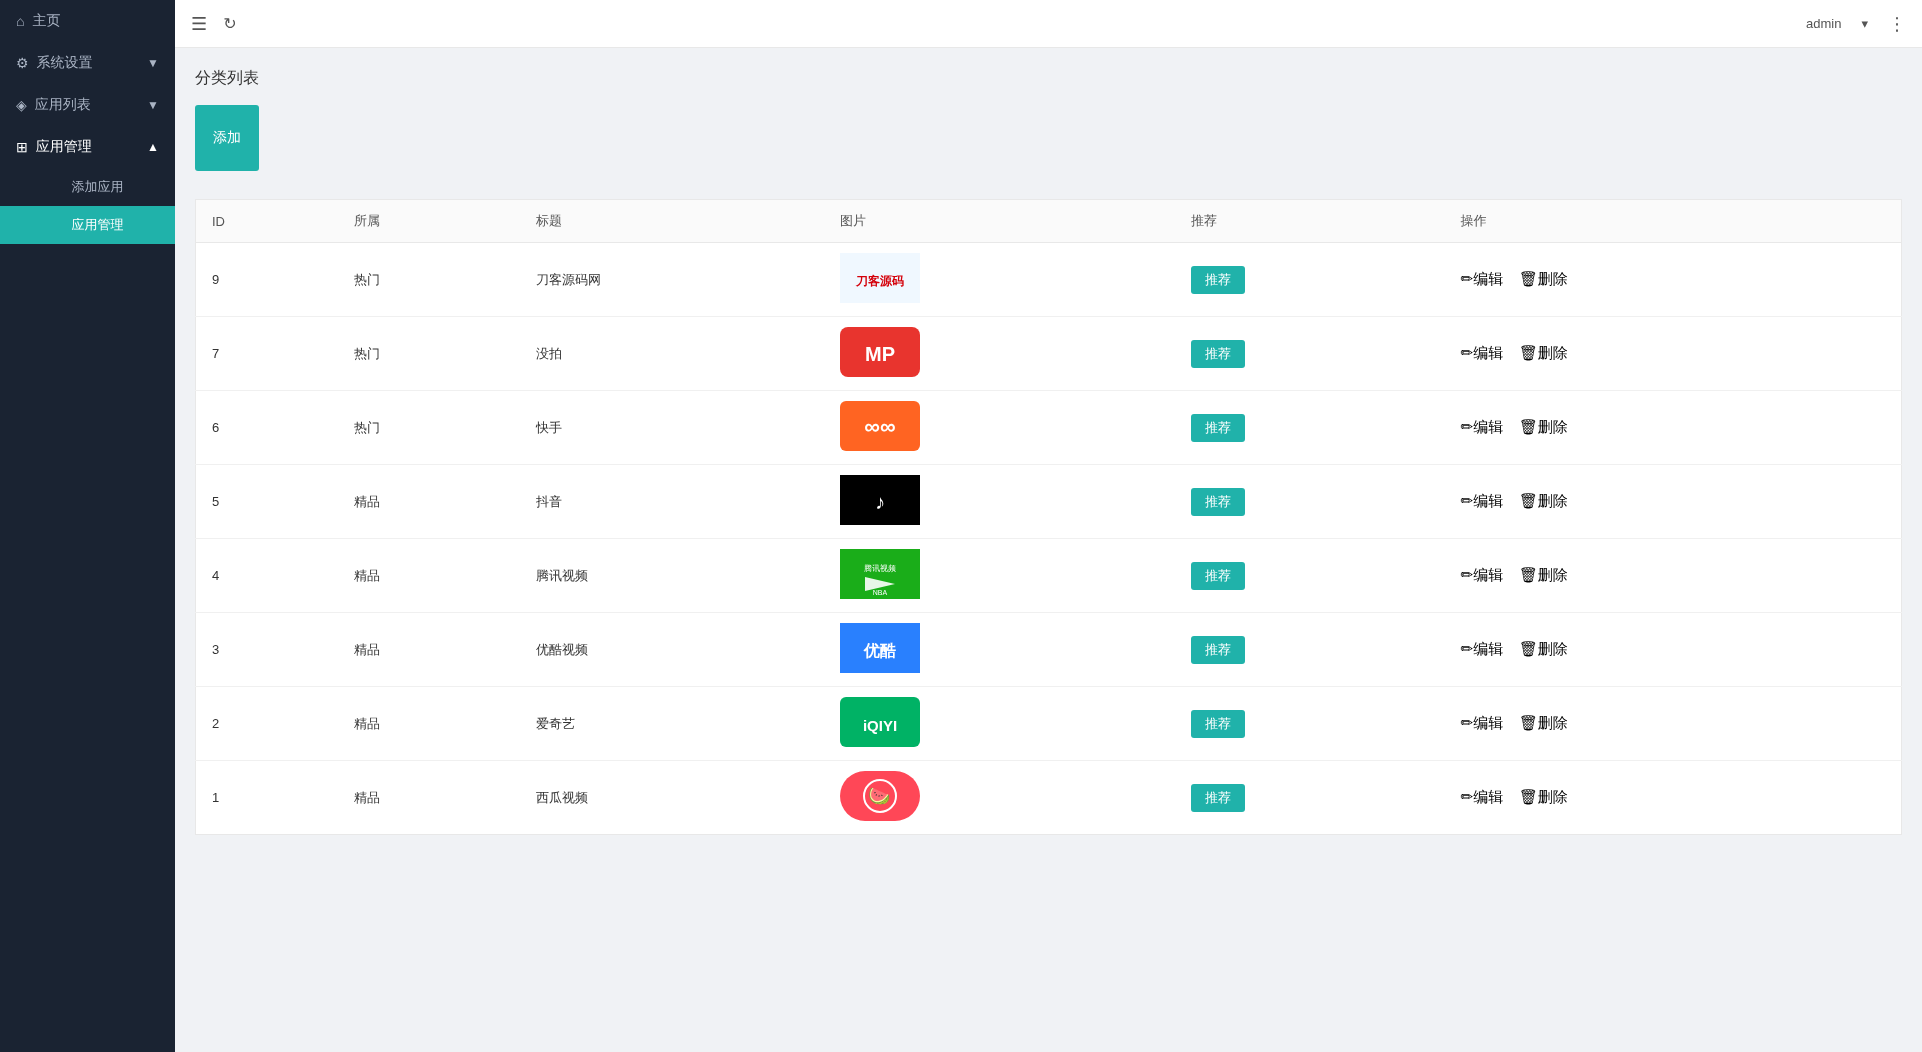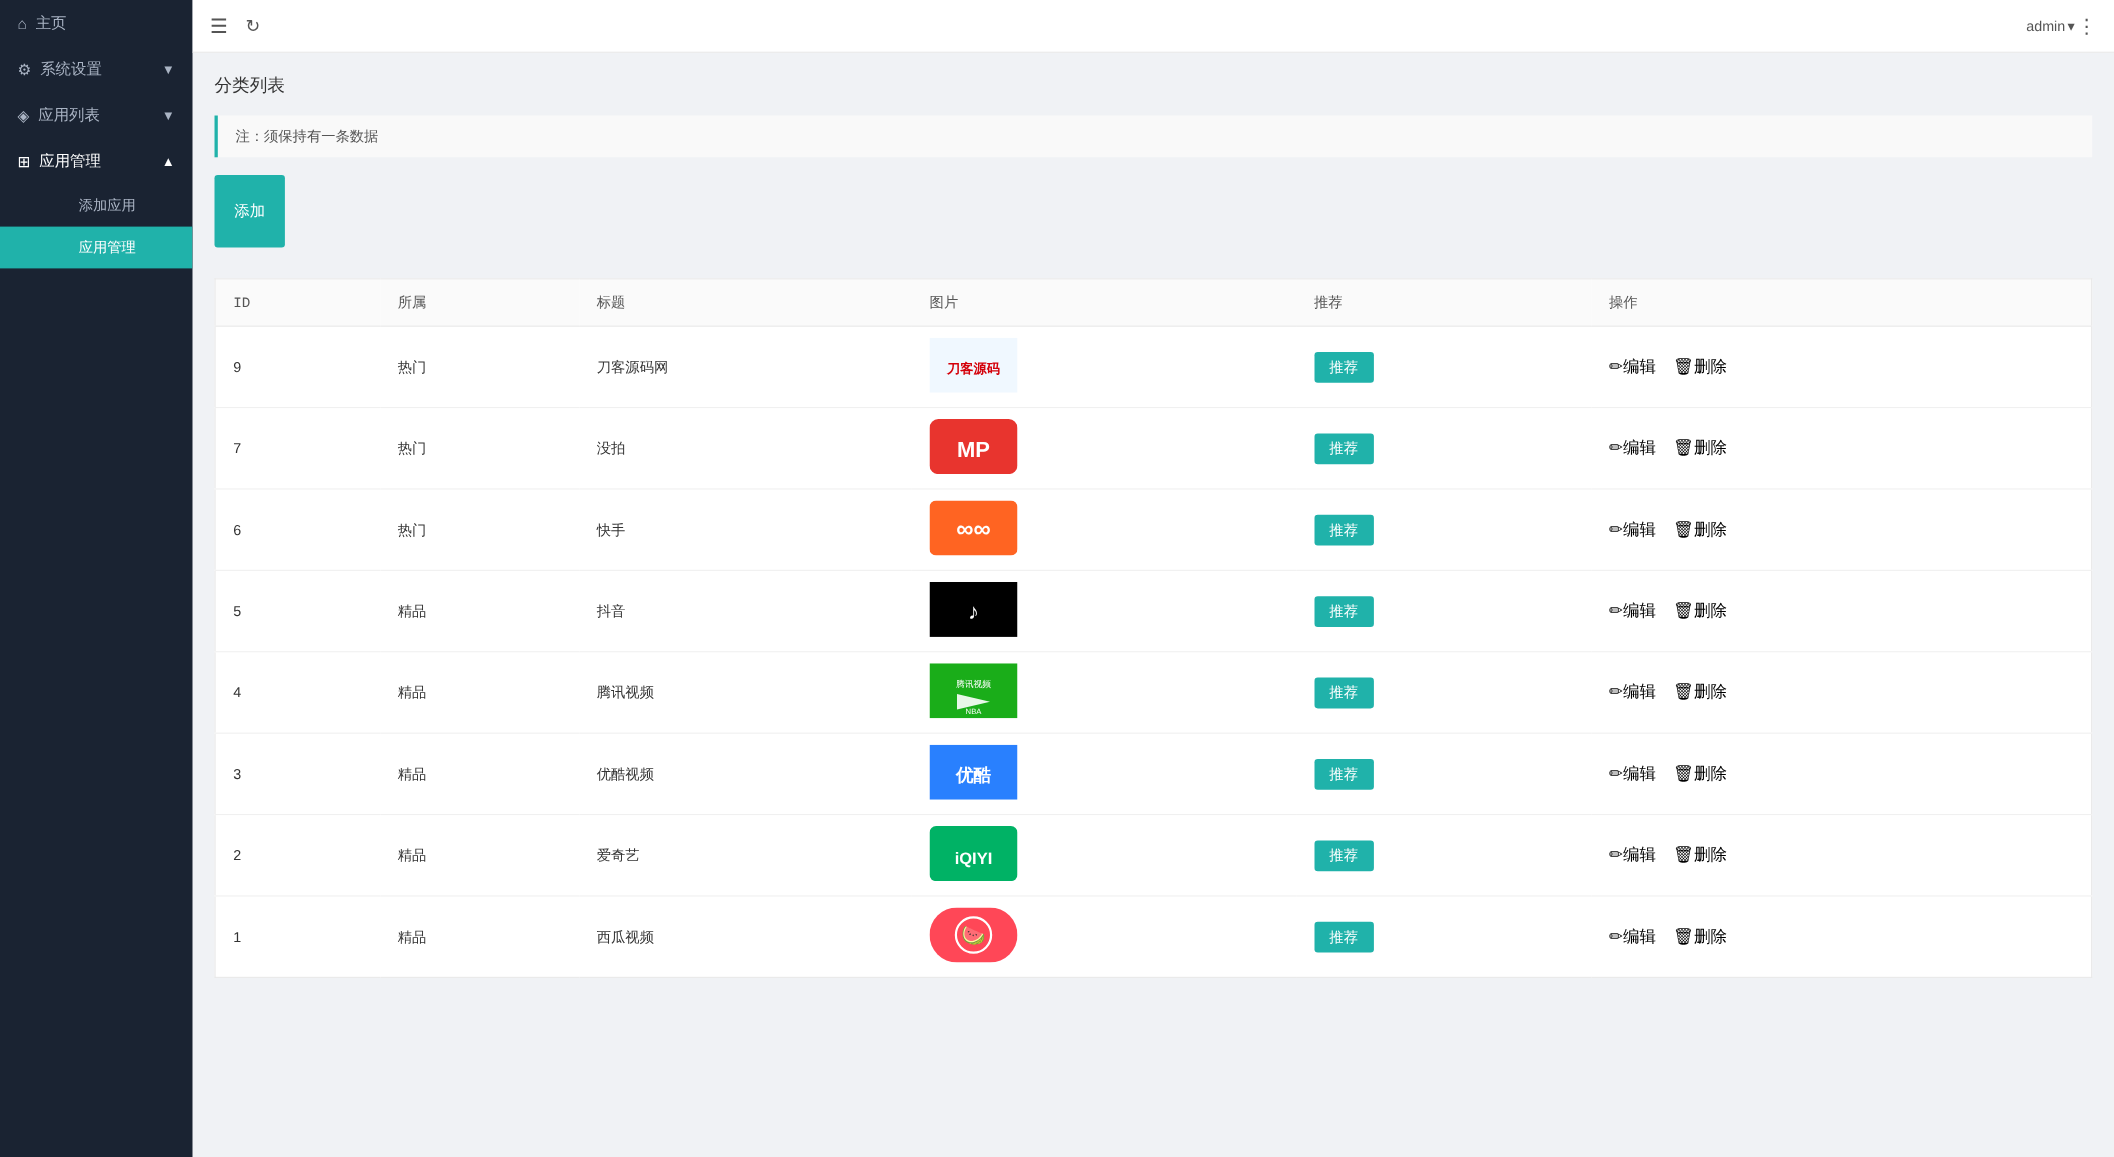--- a/index.html
+++ b/index.html
@@ -58,21 +58,21 @@
     #header {
       height: 48px;
       background: #fff;
       display: flex;
       align-items: center;
       padding: 0 16px;
       border-bottom: 1px solid #e8e8e8;
       justify-content: space-between;
     }
     #header-left { display: flex; align-items: center; gap: 16px; }
-    #header-right { display: flex; align-items: center; gap: 2px; color: #555; font-size: 13px; }
+    #header-right { display: flex; align-items: center; gap: 20px; color: #555; font-size: 13px; }
 
     
     #content {
       flex: 1;
       overflow-y: auto;
       padding: 20px;
       border-radius: 12px;
     }
 
     .page-title {
@@ -111,21 +111,20 @@
       border: 1px solid #e8e8e8;
     }
     .data-table th {
       background: #fafafa;
       padding: 12px 16px;
       text-align: left;
       font-weight: 500;
       color: #555;
       border-bottom: 1px solid #e8e8e8;
       font-size: 13px;
-      font-family: Liberation Mono, monospace;
     }
     .data-table td {
       padding: 10px 16px;
       border-bottom: 1px solid #f0f0f0;
       color: #333;
       font-size: 13px;
       vertical-align: middle;
     }
     .data-table tr:last-child td { border-bottom: none; }
 
@@ -200,23 +199,20 @@
     <div id="header-right">
       <span>admin</span>
       <span>▾</span>
       <span class="icon-dots">⋮</span>
     </div>
   </div>
 
   <div id="content">
     <div class="page-title">分类列表</div>
 
-    <div class="notice-bar">
-      <span>注：须保持有一条数据</span>
-    </div>
 
     <button class="add-btn">添加</button>
 
     <table class="data-table">
       <thead>
         <tr>
           <th>ID</th>
           <th>所属</th>
           <th>标题</th>
           <th>图片</th>

